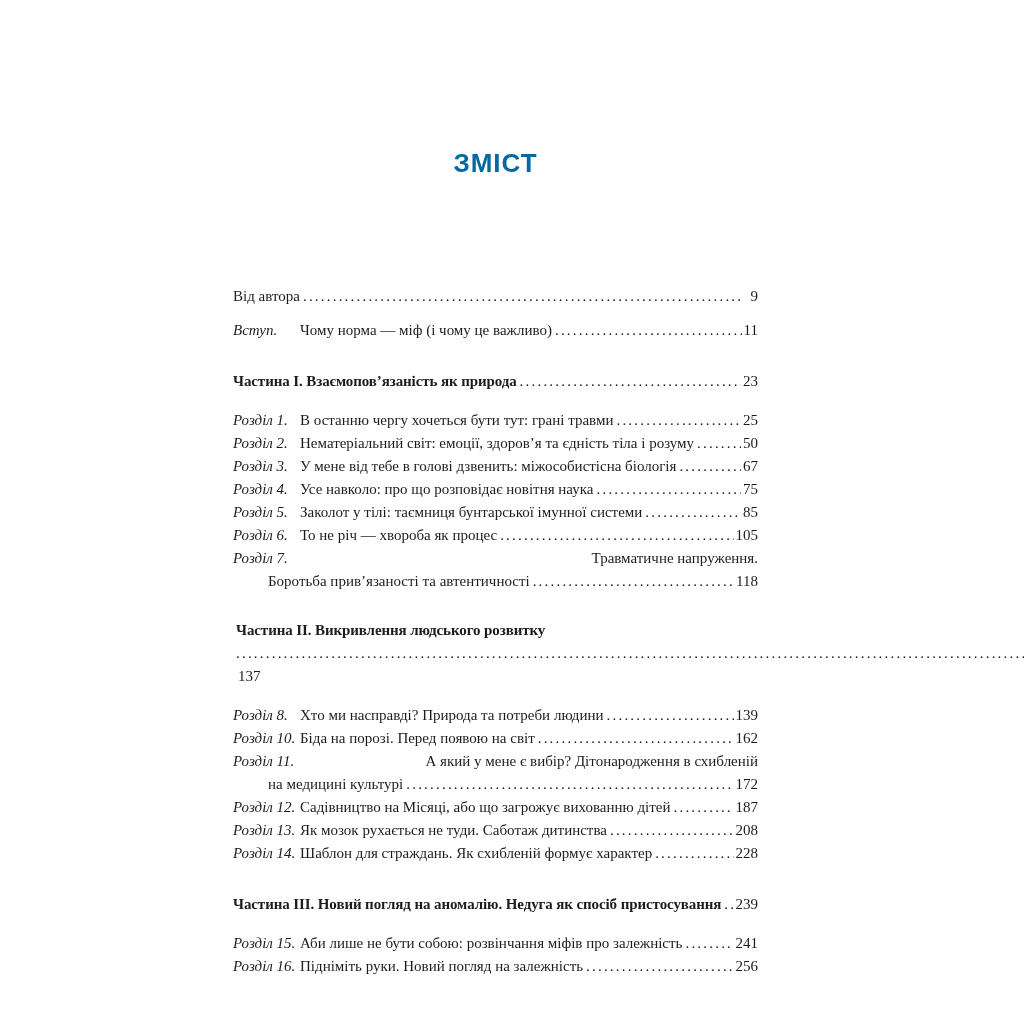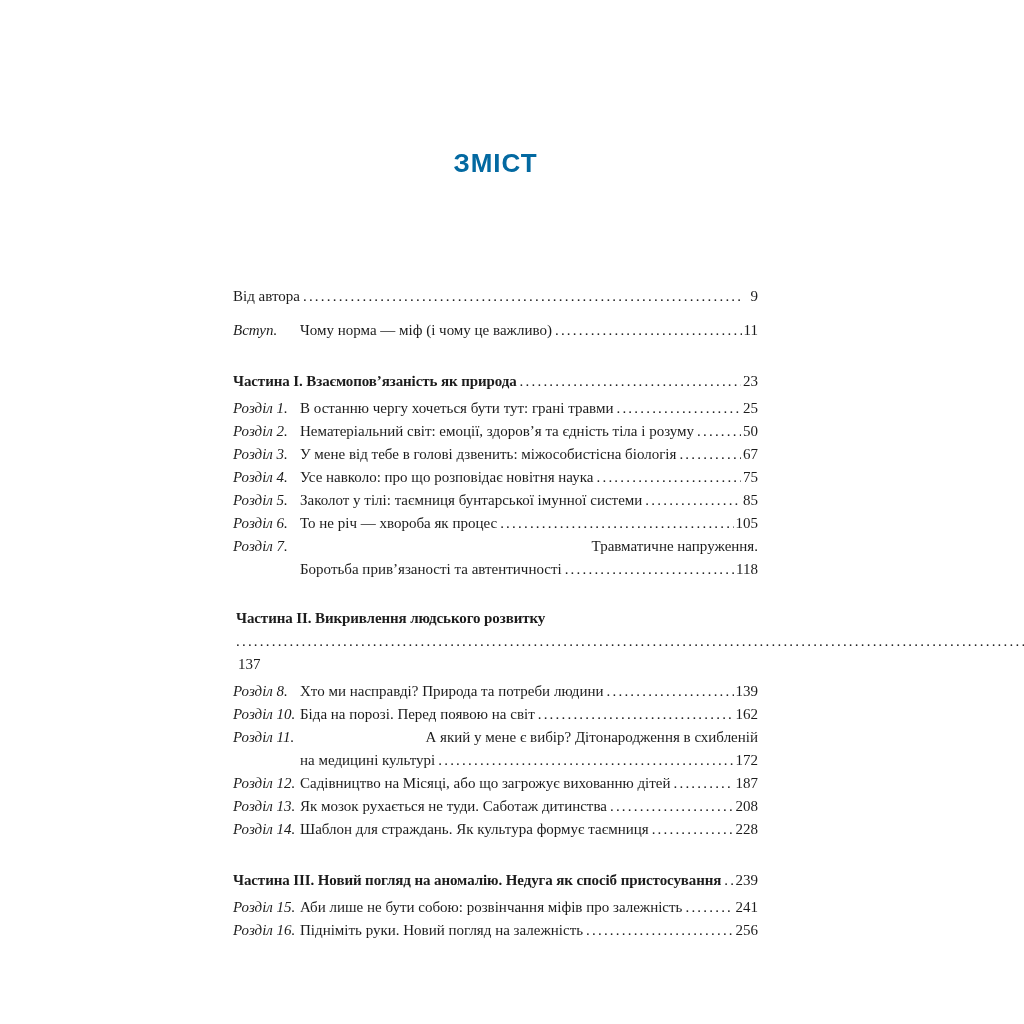--- a/index.html
+++ b/index.html
@@ -61,26 +61,26 @@
     flex: none;
     padding-left: 2px;
     min-width: 14px;
     text-align: right;
   }
   .part .t {
     font-weight: bold;
     letter-spacing: -0.1px;
   }
   .cont .t {
-    margin-left: 67px;
+    margin-left: 35px;
   }
   .gap-intro  { margin-top: 11px; }
   .gap-part   { margin-top: 26px; flex-direction: column; }
   .gap-part-lg{ margin-top: 28px; }
-  .after-part { margin-top: 4px; }
+  .after-part { margin-top: 16px; }
 </style>
 </head>
 <body>
 
 <div class="sheet">
 
   <h1 class="page-title">ЗМІСТ</h1>
 
   <div class="toc">
 
@@ -195,21 +195,21 @@
 
     <div class="row">
       <span class="lbl">Розділ 13.</span>
       <span class="t">Як мозок рухається не туди. Саботаж дитинства</span>
       <span class="leader"></span>
       <span class="pg">208</span>
     </div>
 
     <div class="row">
       <span class="lbl">Розділ 14.</span>
-      <span class="t">Шаблон для страждань. Як культура формує таємниця</span>
+      <span class="t">Шаблон для страждань. Як схибленій формує характер</span>
       <span class="leader"></span>
       <span class="pg">228</span>
     </div>
 
     <div class="row part gap-part-lg">
       <span class="t">Частина III. Новий погляд на аномалію. Недуга як спосіб пристосування</span>
       <span class="leader"></span>
       <span class="pg">239</span>
     </div>
 

